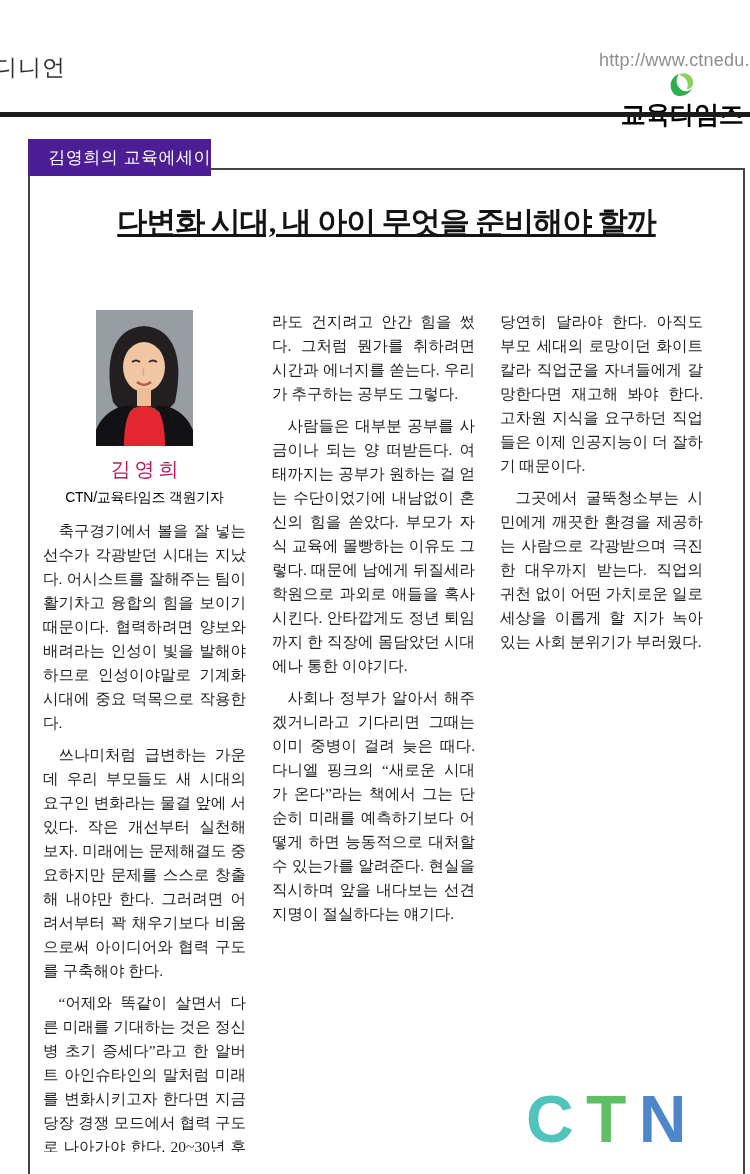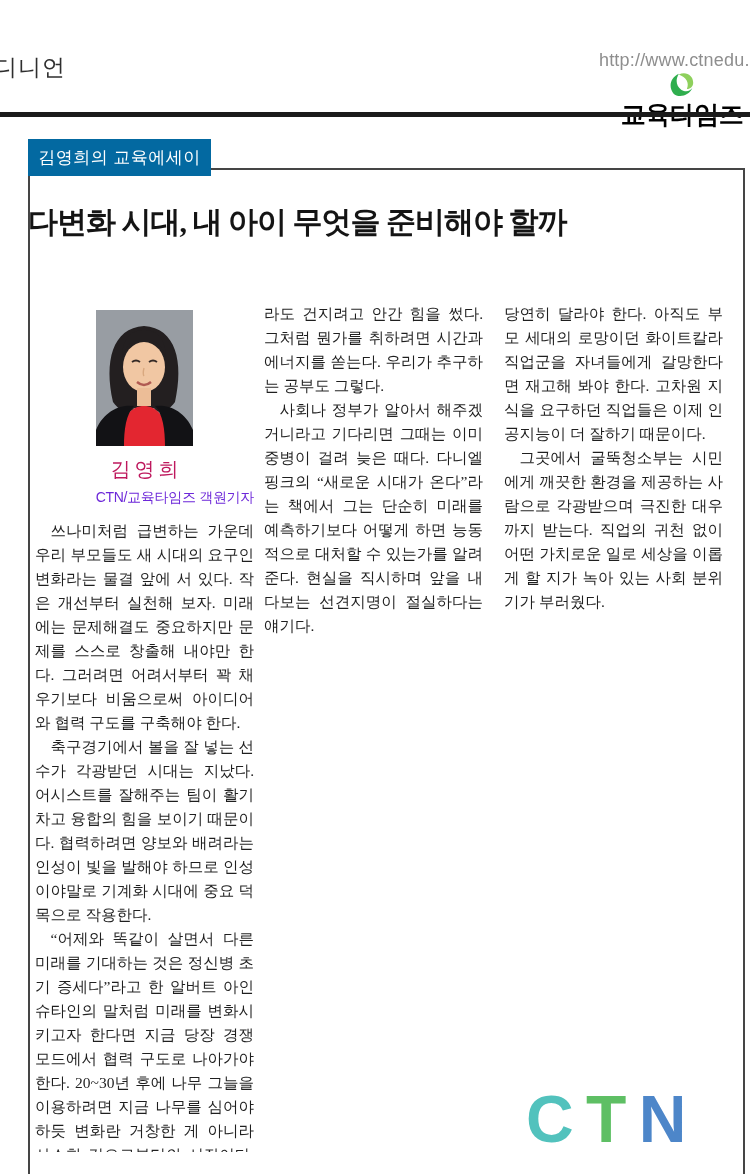--- a/index.html
+++ b/index.html
@@ -8,43 +8,43 @@
         font-family:"Liberation Serif", serif;padding-left:20px;}
   
   .section-label{position:absolute;left:-6px;top:52px;font:400 23px "Liberation Sans", sans-serif;
         color:#2e2e2e;letter-spacing:1px;white-space:nowrap;}
   .header-right{position:absolute;right:5px;top:50px;display:flex;align-items:center;flex-direction:column;}
   .site-url{font:400 18px "Liberation Sans", sans-serif;color:#8e8e8e;letter-spacing:.2px;}
   .leaf-icon svg{display:block;width:27px;height:27px;}
   .brand-name{font:800 25px "Liberation Sans", sans-serif;color:#000000;letter-spacing:-.5px;}
   .header-rule{position:absolute;left:0;top:112px;width:750px;height:5px;background:#1b1b1b;}
   
-  .kicker{position:absolute;left:28px;top:139px;width:183px;height:37px;background:#0369a1;
-        color:#ffffff;font:500 17px/37px "Liberation Sans", sans-serif;text-align:center;
+  .kicker{position:absolute;left:28px;top:139px;width:183px;height:37px;background:#4c1d95;
+        color:#ffffff;font:500 17px/37px "Liberation Sans", sans-serif;text-align:right;
         z-index:3;letter-spacing:.5px;}
   .article-box{position:absolute;left:28px;top:168px;width:713px;height:1040px;
         border:2px solid #454545;border-bottom:none;background:#ffffff;}
-  .article-title{position:absolute;left:28px;top:202px;width:717px;margin:0;text-align:left;
-        font:700 30px "Liberation Serif", serif;color:#141414;letter-spacing:-1px;z-index:2;}
+  .article-title{position:absolute;left:28px;top:202px;width:717px;margin:0;text-align:center;
+        font:700 30px "Liberation Serif", serif;color:#141414;letter-spacing:-1px;z-index:2;text-decoration:underline;}
   
   .col{position:absolute;width:219px;font:400 15.5px/1.55 "Liberation Serif", serif;
         color:#1f1f1f;text-align:justify;overflow:hidden;z-index:2;}
   .col-1{left:35px;top:306px;height:846px;}
   .col-2{left:264px;top:302px;height:850px;}
-  .col-3{left:504px;top:302px;height:850px;}
-  .para{margin:0;text-indent:1em;}
+  .col-3{left:492px;top:302px;height:850px;}
+  .para{margin:8px;text-indent:1em;}
   .para.noindent{text-indent:0;}
   
   .author-figure{margin:0 0 12px 0;text-align:center;}
   .author-photo{width:97px;height:136px;margin:4px auto 10px;}
   .author-photo svg{display:block;}
   .author-name{font:400 20px "Liberation Sans", sans-serif;color:#be185d;letter-spacing:4px;
         margin-left:4px;}
-  .author-role{font:400 14px "Liberation Sans", sans-serif;color:#6d28d9;margin-top:6px;
-        letter-spacing:-.3px;text-align:right;}
+  .author-role{font:400 14px "Liberation Sans", sans-serif;color:#000000;margin-top:6px;
+        letter-spacing:-.3px;}
   
   .watermark{position:absolute;left:526px;top:1086px;font:800 66px/1 "Liberation Sans", sans-serif;
         letter-spacing:-3px;opacity:.85;z-index:5;white-space:nowrap;}
 </style>
 </head>
 <body>
 
 <div class="page">
 
   <span class="section-label">디니언</span>
@@ -81,28 +81,29 @@
           <path d="M41 78 h14 v18 h-14 z" fill="#ecbd97"></path>
           <path d="M22 136 C24 106 36 96 48 96 C60 96 72 106 74 136 Z" fill="#e32630"></path>
           <path d="M0 136 L0 120 C8 100 26 94 38 96 C30 104 28 120 28 136 Z" fill="#121215"></path>
           <path d="M97 136 L97 120 C89 100 71 94 59 96 C67 104 69 120 69 136 Z" fill="#121215"></path>
         </svg>
       </div>
       <div class="author-name">김영희</div>
       <div class="author-role">CTN/교육타임즈 객원기자</div>
     </figure>
     <div>
+        <p class="para">축구경기에서 볼을 잘 넣는 선수가 각광받던 시대는 지났다. 어시스트를 잘해주는 팀이 활기차고 융합의 힘을 보이기 때문이다. 협력하려면 양보와 배려라는 인성이 빛을 발해야 하므로 인성이야말로 기계화 시대에 중요 덕목으로 작용한다.</p>
         <p class="para">쓰나미처럼 급변하는 가운데 우리 부모들도 새 시대의 요구인 변화라는 물결 앞에 서 있다. 작은 개선부터 실천해 보자. 미래에는 문제해결도 중요하지만 문제를 스스로 창출해 내야만 한다. 그러려면 어려서부터 꽉 채우기보다 비움으로써 아이디어와 협력 구도를 구축해야 한다.</p>
-        <p class="para">축구경기에서 볼을 잘 넣는 선수가 각광받던 시대는 지났다. 어시스트를 잘해주는 팀이 활기차고 융합의 힘을 보이기 때문이다. 협력하려면 양보와 배려라는 인성이 빛을 발해야 하므로 인성이야말로 기계화 시대에 중요 덕목으로 작용한다.</p>
         <p class="para">“어제와 똑같이 살면서 다른 미래를 기대하는 것은 정신병 초기 증세다”라고 한 알버트 아인슈타인의 말처럼 미래를 변화시키고자 한다면 지금 당장 경쟁 모드에서 협력 구도로 나아가야 한다. 20~30년 후에 나무 그늘을 이용하려면 지금 나무를 심어야 하듯 변화란 거창한 게 아니라 사소한 것으로부터의 시작이다. 오로지 변화 의지에 달렸다. 정말 어려운 일은 새로운 생각을 떠올리는 것보다 몸 곳곳에 밴 구태의연 함에서 벗어나는 것이다.</p>
       </div>
   </div>
 
   <div class="col col-2">
       <p class="para noindent">라도 건지려고 안간 힘을 썼다. 그처럼 뭔가를 취하려면 시간과 에너지를 쏟는다. 우리가 추구하는 공부도 그렇다.</p>
+      <p class="para">사람들은 대부분 공부를 사금이나 되는 양 떠받든다. 여태까지는 공부가 원하는 걸 얻는 수단이었기에 내남없이 혼신의 힘을 쏟았다. 부모가 자식 교육에 몰빵하는 이유도 그렇다. 때문에 남에게 뒤질세라 학원으로 과외로 애들을 혹사시킨다. 안타깝게도 정년 퇴임까지 한 직장에 몸담았던 시대에나 통한 이야기다.</p>
       <p class="para">사회나 정부가 알아서 해주겠거니라고 기다리면 그때는 이미 중병이 걸려 늦은 때다. 다니엘 핑크의 “새로운 시대가 온다”라는 책에서 그는 단순히 미래를 예측하기보다 어떻게 하면 능동적으로 대처할 수 있는가를 알려준다. 현실을 직시하며 앞을 내다보는 선견지명이 절실하다는 얘기다.</p>
     </div>
 
   <div class="col col-3">
       <p class="para noindent">당연히 달라야 한다. 아직도 부모 세대의 로망이던 화이트칼라 직업군을 자녀들에게 갈망한다면 재고해 봐야 한다. 고차원 지식을 요구하던 직업들은 이제 인공지능이 더 잘하기 때문이다.</p>
       <p class="para">그곳에서 굴뚝청소부는 시민에게 깨끗한 환경을 제공하는 사람으로 각광받으며 극진한 대우까지 받는다. 직업의 귀천 없이 어떤 가치로운 일로 세상을 이롭게 할 지가 녹아 있는 사회 분위기가 부러웠다.</p>
     </div>
 
   <div class="watermark">
     <span style="color: rgb(53, 184, 178);">C</span>

